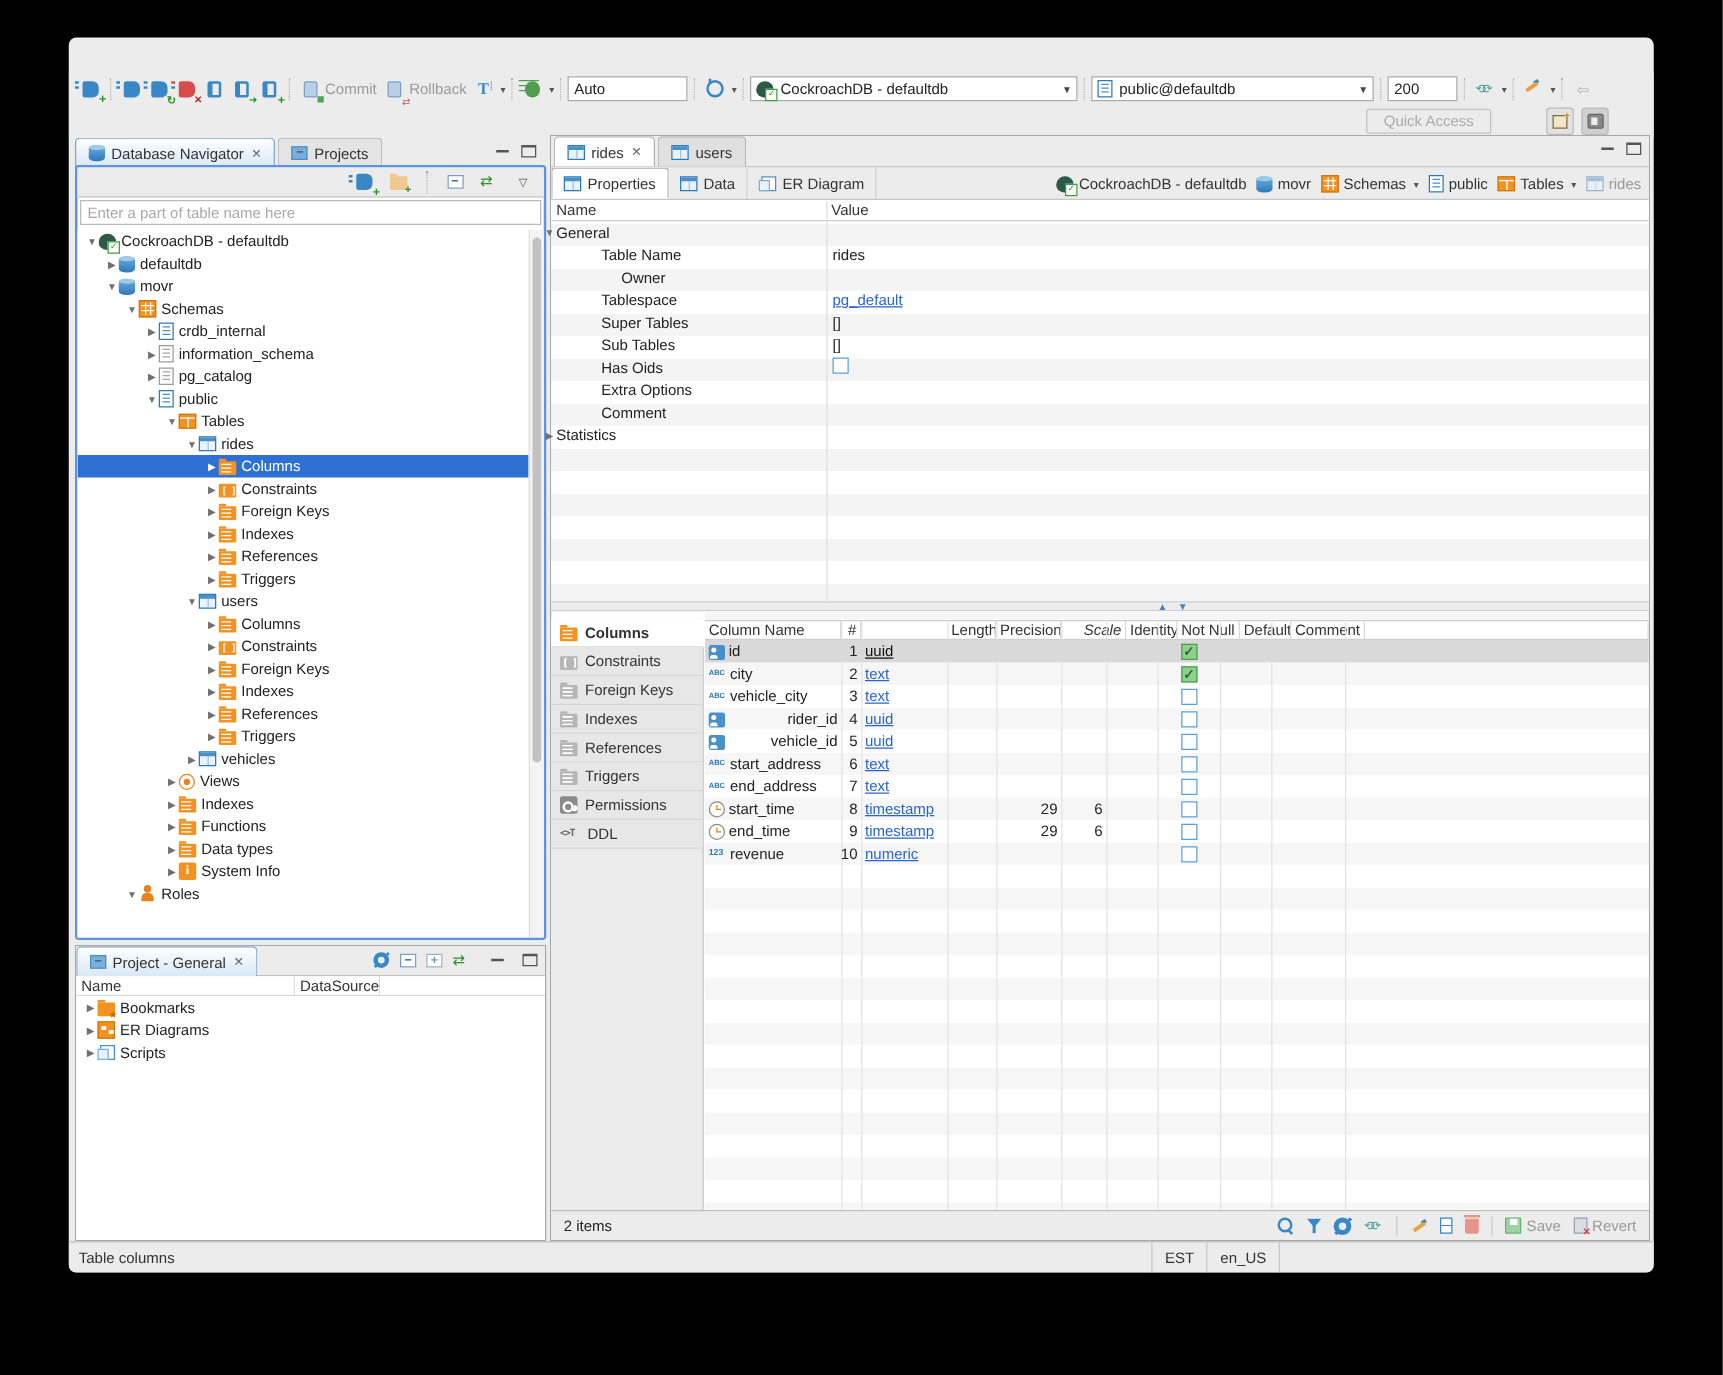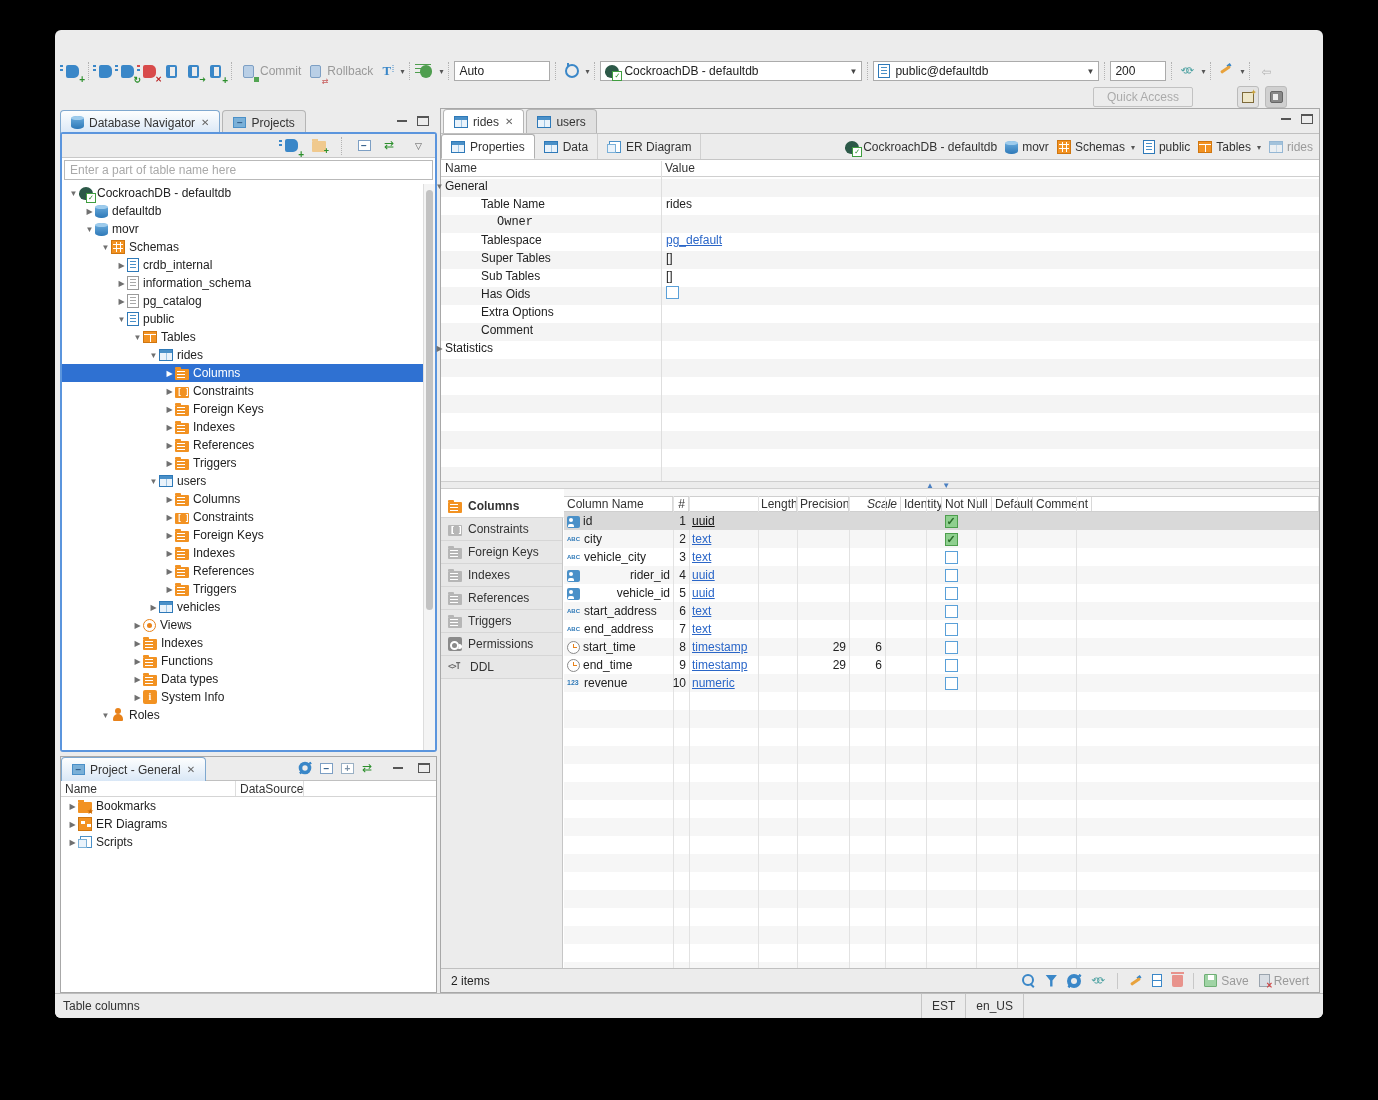--- a/index.html
+++ b/index.html
@@ -632,21 +632,21 @@
             </div>
             <div class="pvalue"></div>
           </div>
           <div class="prow">
             <div class="pname" style="padding-left: 40px;">
               <span>Table Name</span>
             </div>
             <div class="pvalue">rides</div>
           </div>
           <div class="prow">
-            <div class="pname" style="padding-left: 56px; font-family: Liberation Mono, monospace;">
+            <div class="pname" style="padding-left: 56px;">
               <span>Owner</span>
             </div>
             <div class="pvalue"></div>
           </div>
           <div class="prow">
             <div class="pname" style="padding-left: 40px;">
               <span class="bold">Tablespace</span>
             </div>
             <div class="pvalue"><a class="lnk">pg_default</a></div>
           </div>

